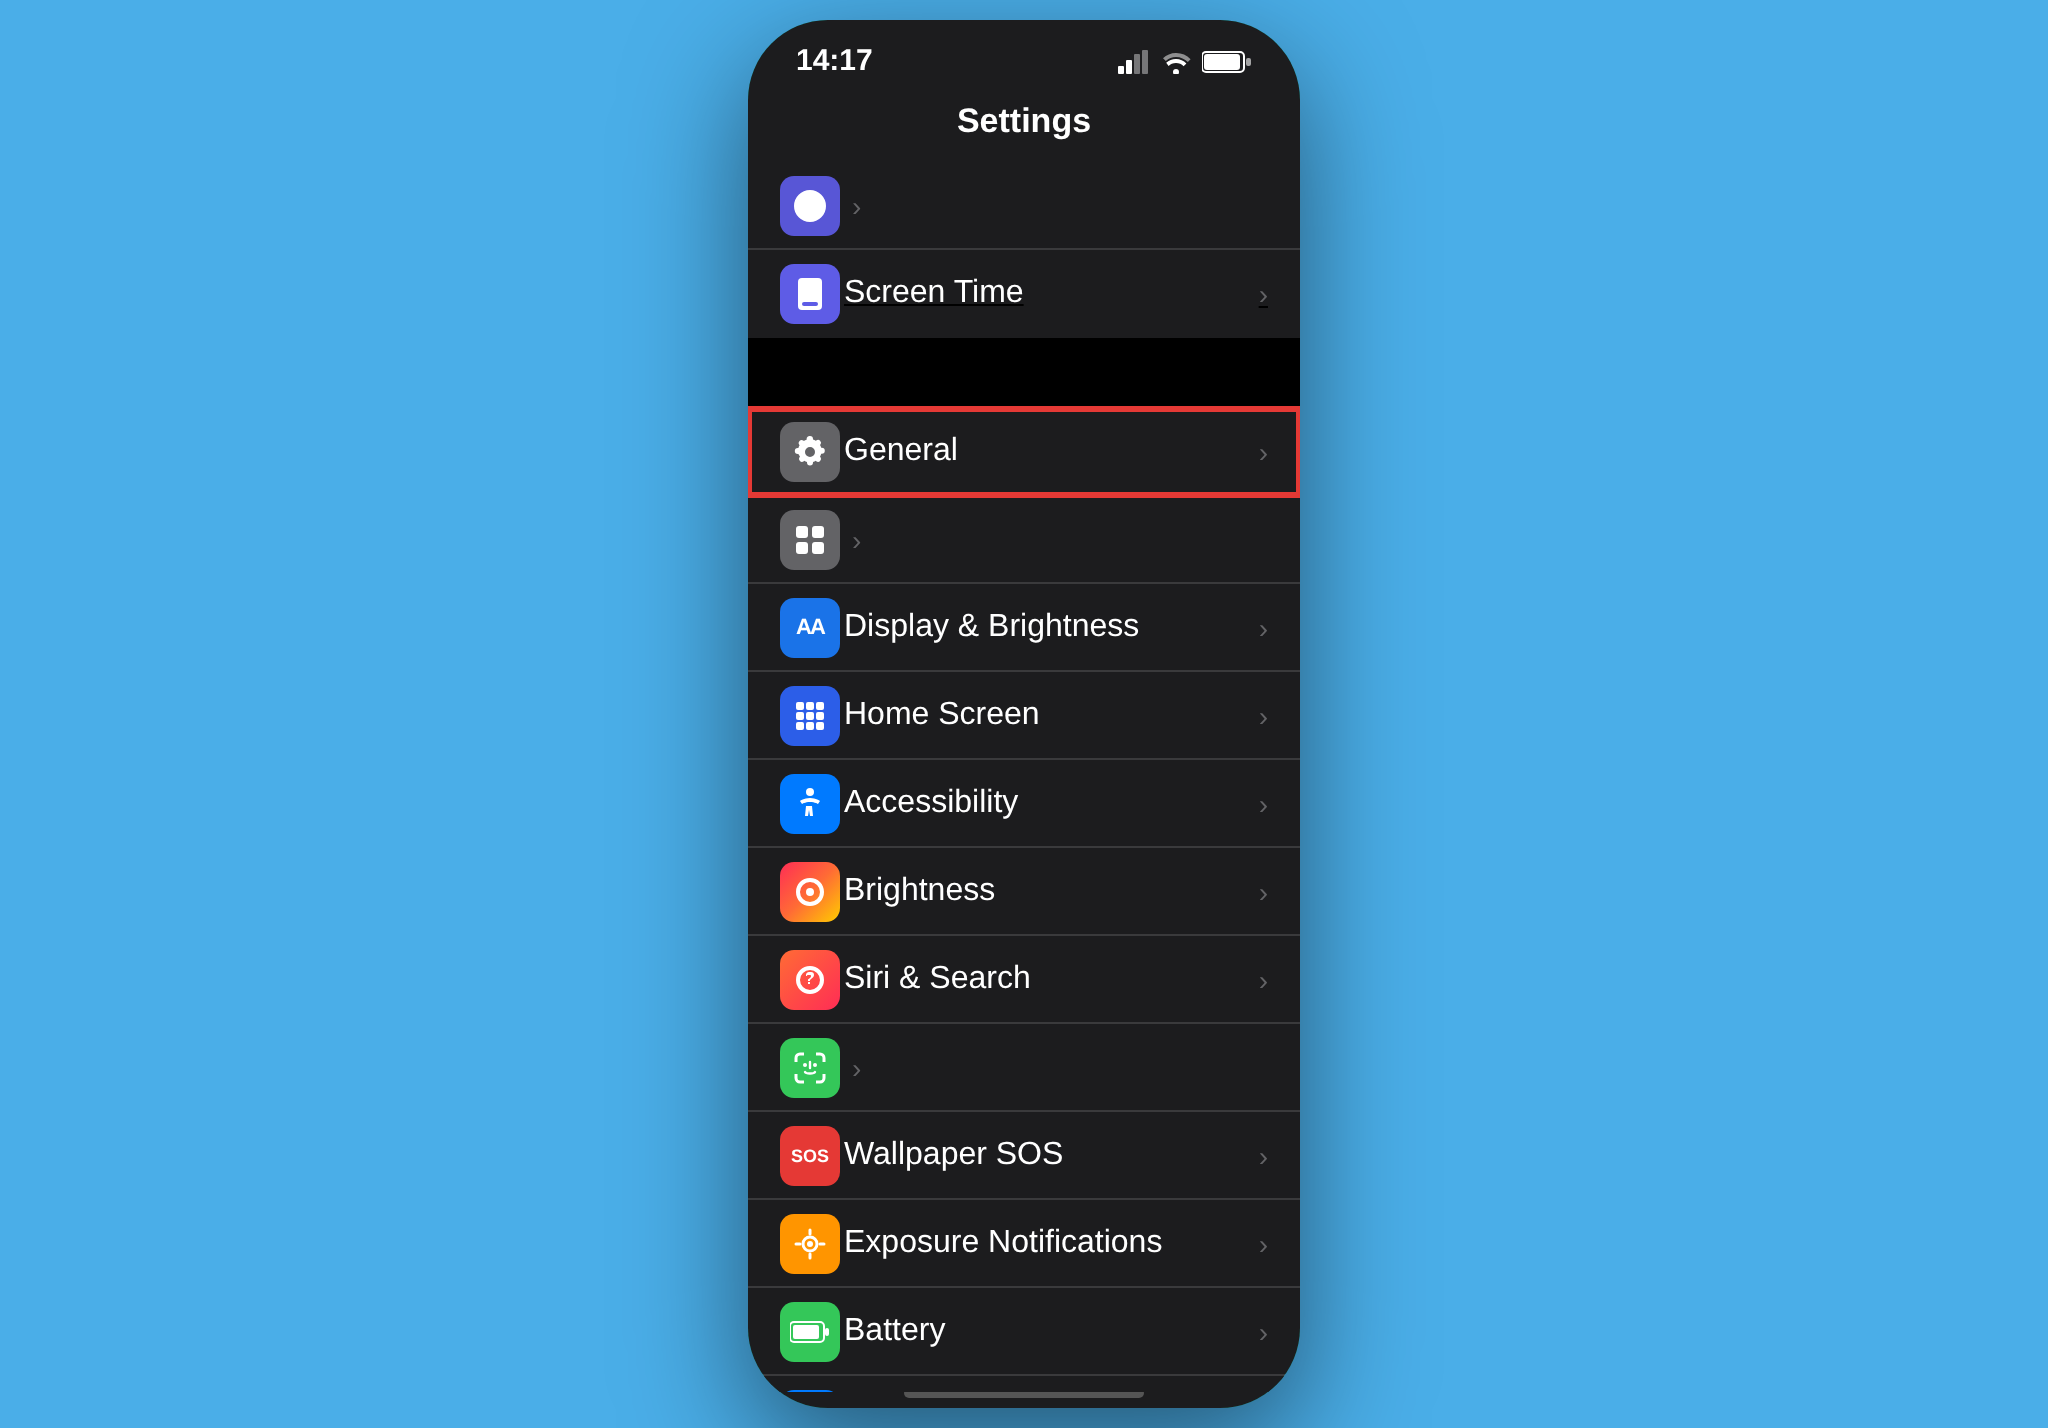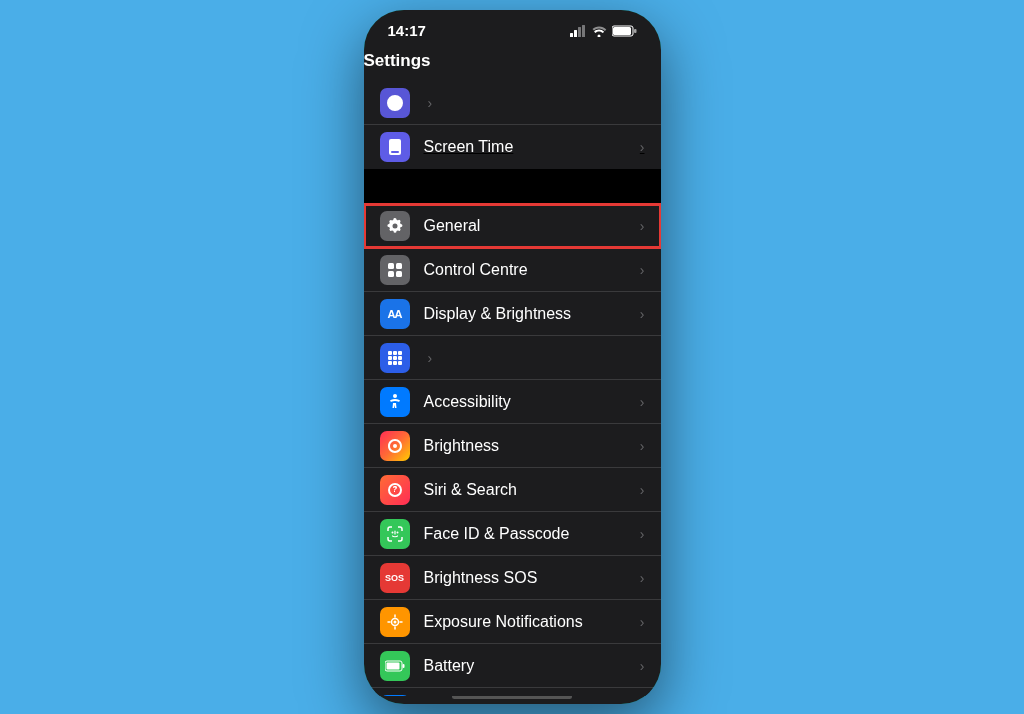--- a/index.html
+++ b/index.html
@@ -7,21 +7,21 @@
       width: 1024px;
       height: 714px;
       background-color: #4aaee8;
       display: flex;
       align-items: center;
       justify-content: center;
       font-family: -apple-system, BlinkMacSystemFont, 'SF Pro Display', 'Helvetica Neue', sans-serif;
       overflow: hidden;
     }
     .phone {
-      width: 297px;
+      width: 276px;
       height: 694px;
       background: #14b8a6;
       border-radius: 40px;
       overflow: hidden;
       display: flex;
       flex-direction: column;
       box-shadow: 0 20px 60px rgba(0,0,0,0.5);
     }
     .status-bar {
       display: flex;
@@ -37,20 +37,21 @@
     }
     .status-icons {
       display: flex;
       align-items: center;
       gap: 5px;
     }
     .status-icons svg {
       fill: white;
     }
     .screen-title {
+      text-align: center;
       color: white;
       font-size: 17px;
       font-weight: 600;
       padding: 8px 0 10px 0;
       background: #1c1c1e;
     }
     .settings-list {
       flex: 1;
       overflow-y: auto;
       background: #1c1c1e;
@@ -83,21 +84,21 @@
       z-index: 2;
       justify-content: space-between;
     }
     .item-icon {
       width: 30px;
       height: 30px;
       border-radius: 7px;
       display: flex;
       align-items: center;
       justify-content: center;
-      margin-right: 14px;
+      margin-right: 2px;
       flex-shrink: 0;
       font-size: 17px;
     }
     .item-label {
       flex: 1;
       font-size: 16px;
       color: white;
     }
     .item-chevron {
       color: #636366;
@@ -203,21 +204,20 @@
 
       <div class="settings-item">
         <div class="item-icon icon-gray">
           <svg width="18" height="18" viewBox="0 0 18 18" fill="white">
             <rect x="2" y="2" width="6" height="6" rx="1.5"></rect>
             <rect x="10" y="2" width="6" height="6" rx="1.5"></rect>
             <rect x="2" y="10" width="6" height="6" rx="1.5"></rect>
             <rect x="10" y="10" width="6" height="6" rx="1.5"></rect>
           </svg>
         </div>
-        <span class="item-label">Control Centre</span>
         <span class="item-chevron">›</span>
       </div>
 
       <div class="settings-item">
         <div class="item-icon icon-blue-aa" style="font-size:11px;font-weight:700;color:white;letter-spacing:-1px;">AA</div>
         <span class="item-label">Display &amp; Brightness</span>
         <span class="item-chevron">›</span>
       </div>
 
       <div class="settings-item">
@@ -227,20 +227,21 @@
             <rect x="7" y="2" width="4" height="4" rx="1"></rect>
             <rect x="12" y="2" width="4" height="4" rx="1"></rect>
             <rect x="2" y="7" width="4" height="4" rx="1"></rect>
             <rect x="7" y="7" width="4" height="4" rx="1"></rect>
             <rect x="12" y="7" width="4" height="4" rx="1"></rect>
             <rect x="2" y="12" width="4" height="4" rx="1"></rect>
             <rect x="7" y="12" width="4" height="4" rx="1"></rect>
             <rect x="12" y="12" width="4" height="4" rx="1"></rect>
           </svg>
         </div>
+        <span class="item-label">Home Screen</span>
         <span class="item-chevron">›</span>
       </div>
 
       <div class="settings-item">
         <div class="item-icon icon-blue-access">
           <svg width="18" height="18" viewBox="0 0 18 18" fill="white">
             <circle cx="9" cy="3" r="2"></circle>
             <path d="M9 6c-3 0-5 1.5-5 1.5l1 1.5s1.5-1 4-1 4 1 4 1l1-1.5S12 6 9 6zm-2 4l-.5 5h1.5l.5-3 .5 3h1.5L10 10H7z"></path>
           </svg>
         </div>
@@ -273,27 +274,26 @@
       <div class="settings-item">
         <div class="item-icon icon-green-face">
           <svg width="18" height="18" viewBox="0 0 18 18" fill="white">
             <path d="M6 2H4a2 2 0 00-2 2v2M12 2h2a2 2 0 012 2v2M6 16H4a2 2 0 01-2-2v-2M12 16h2a2 2 0 002-2v-2" stroke="white" stroke-width="1.5" fill="none"></path>
             <circle cx="6.5" cy="7.5" r="1"></circle>
             <circle cx="11.5" cy="7.5" r="1"></circle>
             <path d="M6.5 11c.5 1 4.5 1 5 0" stroke="white" stroke-width="1.2" fill="none" stroke-linecap="round"></path>
             <line x1="9" y1="6" x2="9" y2="9" stroke="white" stroke-width="1.2" stroke-linecap="round"></line>
           </svg>
         </div>
-        <span class="item-label">Face ID &amp; Passcode</span>
         <span class="item-chevron">›</span>
       </div>
 
       <div class="settings-item">
         <div class="item-icon icon-red-sos" style="font-size:9px;font-weight:700;color:white;letter-spacing:0;">SOS</div>
-        <span class="item-label">Brightness SOS</span>
+        <span class="item-label">Wallpaper SOS</span>
         <span class="item-chevron">›</span>
       </div>
 
       <div class="settings-item">
         <div class="item-icon" style="background:#ff9500;">
           <svg width="18" height="18" viewBox="0 0 18 18" fill="white">
             <circle cx="9" cy="9" r="3.5" fill="none" stroke="white" stroke-width="1.5"></circle>
             <circle cx="9" cy="9" r="1.5"></circle>
             <line x1="9" y1="2" x2="9" y2="4" stroke="white" stroke-width="1.5" stroke-linecap="round"></line>
             <line x1="9" y1="14" x2="9" y2="16" stroke="white" stroke-width="1.5" stroke-linecap="round"></line>

